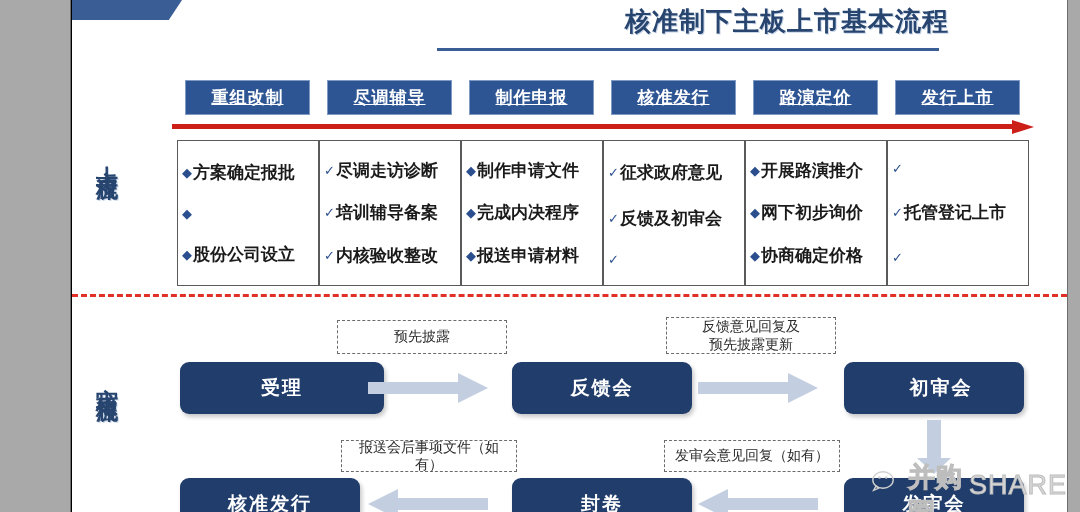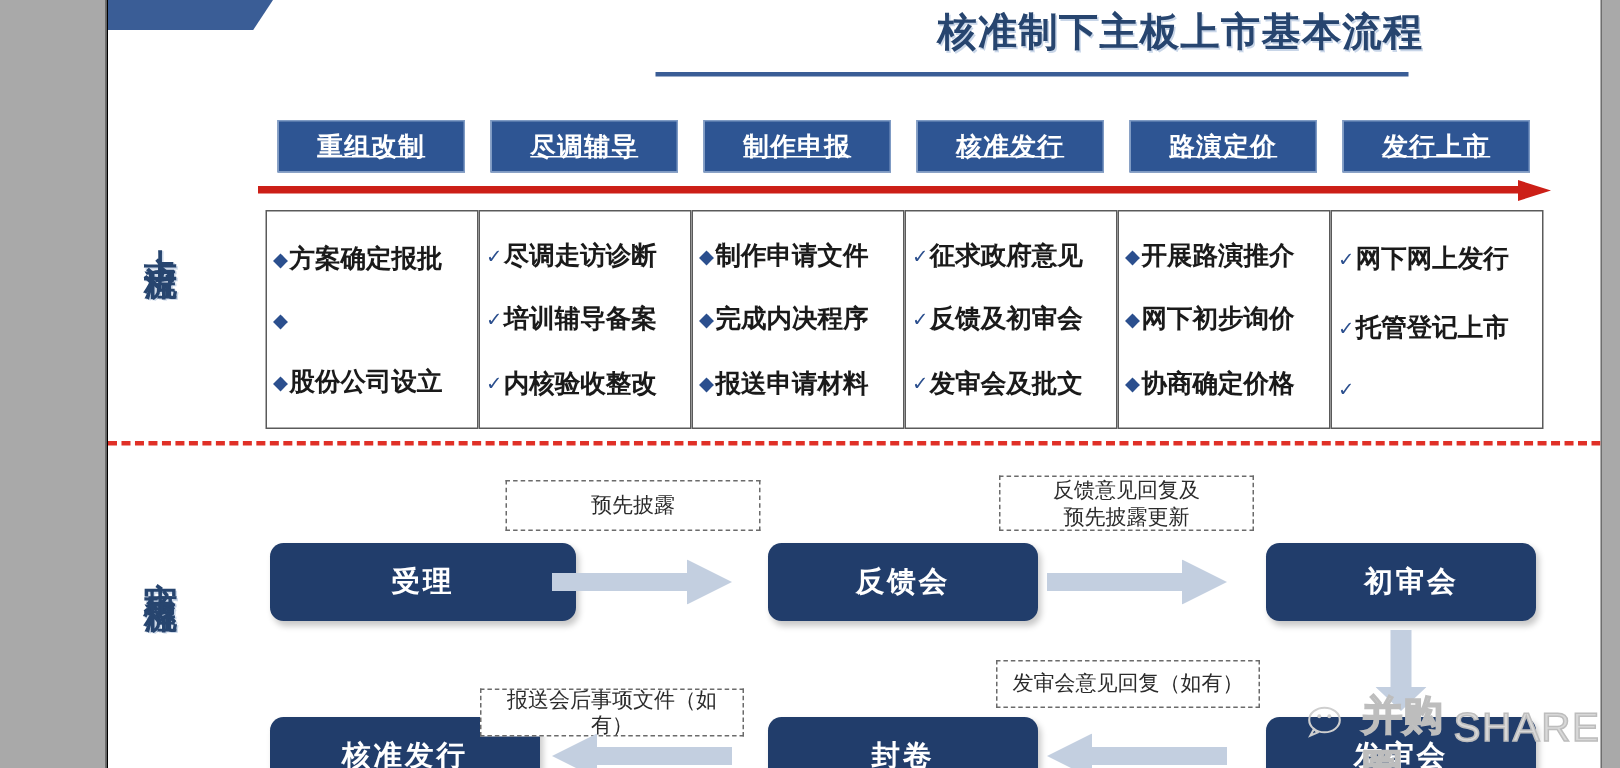--- a/index.html
+++ b/index.html
@@ -191,41 +191,39 @@
           <div class="stage-item">
             <span class="bullet-check">✓</span>
             <span>征求政府意见</span>
           </div>
           <div class="stage-item">
             <span class="bullet-check">✓</span>
             <span>反馈及初审会</span>
           </div>
           <div class="stage-item">
             <span class="bullet-check">✓</span>
-            <span>发审会及批文</span>
           </div>
         </div>
         <div class="stage-col" style="left: 673px; width: 142px;">
           <div class="stage-item">
             <span class="bullet-diamond">◆</span>
             <span>开展路演推介</span>
           </div>
           <div class="stage-item">
             <span class="bullet-diamond">◆</span>
             <span>网下初步询价</span>
           </div>
           <div class="stage-item">
             <span class="bullet-diamond">◆</span>
             <span>协商确定价格</span>
           </div>
         </div>
         <div class="stage-col" style="left: 815px; width: 142px;">
           <div class="stage-item">
             <span class="bullet-check">✓</span>
-            <span>网下网上发行</span>
           </div>
           <div class="stage-item">
             <span class="bullet-check">✓</span>
             <span>托管登记上市</span>
           </div>
           <div class="stage-item">
             <span class="bullet-check">✓</span>
           </div>
         </div>
       </div>
@@ -244,21 +242,21 @@
         <div class="harrow" style="left: 296px; top: 373px; width: 120px;">
           <svg width="120" height="30" viewBox="0 0 120 30">
             <polygon points="0,9 90,9 90,0 120,15 90,30 90,21 0,21" fill="#c3cfe0"></polygon>
           </svg>
         </div>
         <div class="harrow" style="left: 626px; top: 373px; width: 120px;">
           <svg width="120" height="30" viewBox="0 0 120 30">
             <polygon points="0,9 90,9 90,0 120,15 90,30 90,21 0,21" fill="#c3cfe0"></polygon>
           </svg>
         </div>
-        <div class="note-box" style="left: 248px; top: 440px; width: 176px; height: 32px; margin-top: 19px;">报送会后事项文件（如有）</div>
+        <div class="note-box" style="left: 269px; top: 440px; width: 176px; height: 32px;">报送会后事项文件（如有）</div>
         <div class="note-box" style="left: 592px; top: 440px; width: 176px; height: 32px;">发审会意见回复（如有）</div>
         <div class="harrow" style="left: 296px; top: 489px; width: 120px;">
           <svg width="120" height="30" viewBox="0 0 120 30">
             <polygon points="120,9 30,9 30,0 0,15 30,30 30,21 120,21" fill="#c3cfe0"></polygon>
           </svg>
         </div>
         <div class="harrow" style="left: 626px; top: 489px; width: 120px;">
           <svg width="120" height="30" viewBox="0 0 120 30">
             <polygon points="120,9 30,9 30,0 0,15 30,30 30,21 120,21" fill="#c3cfe0"></polygon>
           </svg>

